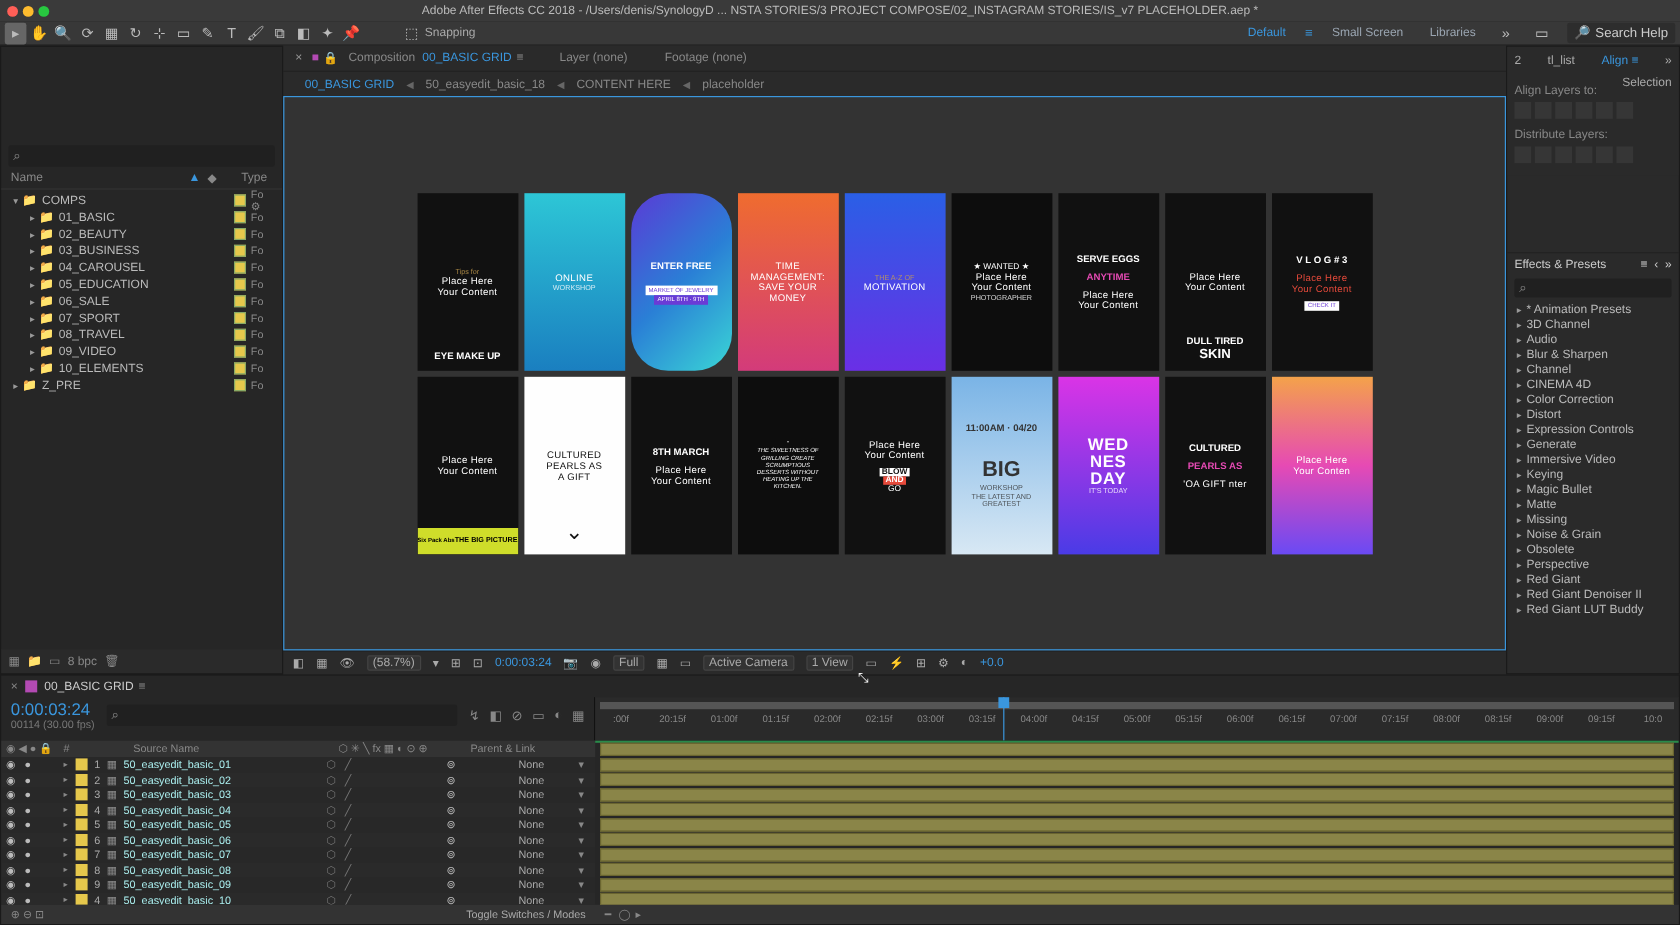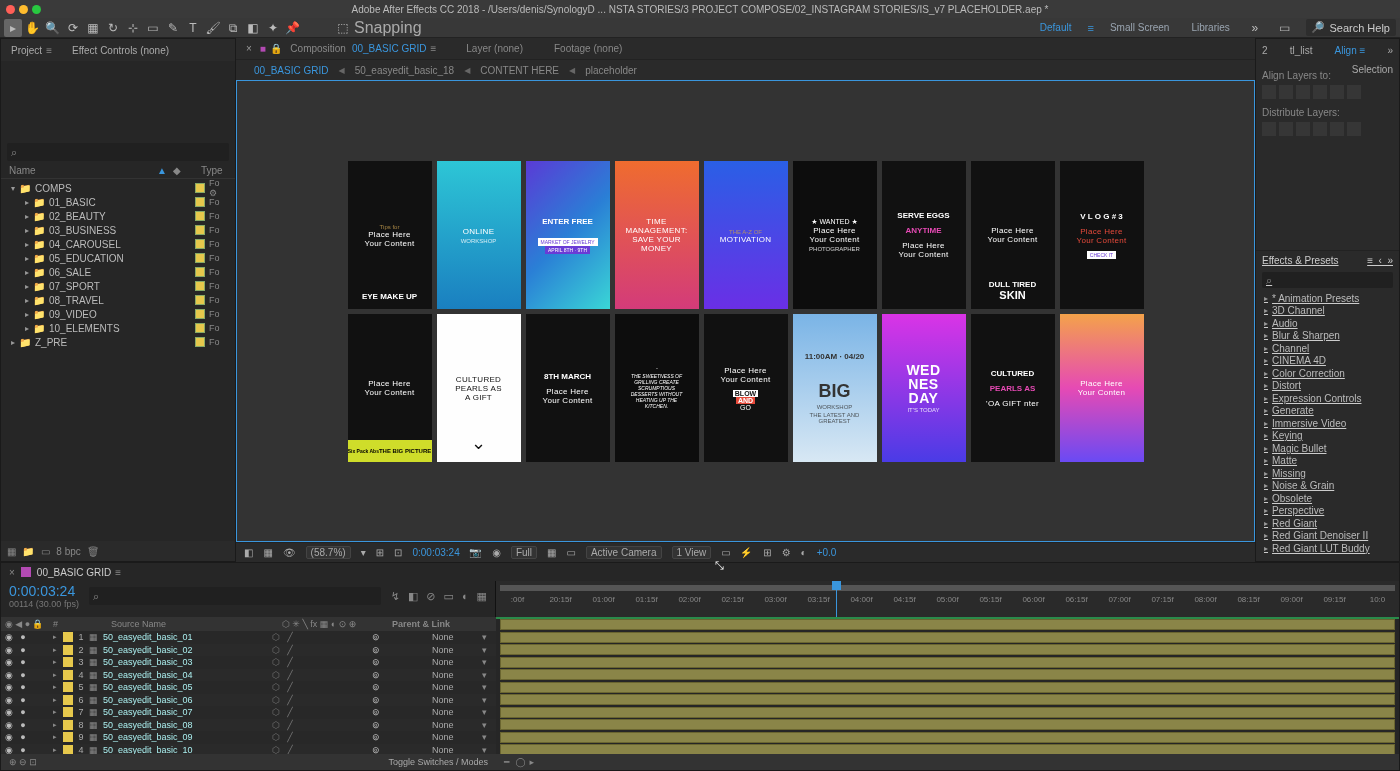--- a/index.html
+++ b/index.html
@@ -50,21 +50,21 @@
   .crumb.active { color: #3a96dd; }
   .crumb-sep { color: #666; font-size: 8px; }
   .viewer { flex: 1; background: #333333; position: relative; display: flex; align-items: flex-start; justify-content: center; padding-top: 80px; border: 1px solid #3a96dd; }
   .grid { display: grid; grid-template-columns: repeat(9, 84px); grid-template-rows: 148px 148px; gap: 5px; }
   .card { width: 84px; height: 148px; background: #111; color: #fff; display: flex; flex-direction: column; align-items: center; justify-content: center; text-align: center; font-size: 7px; padding: 4px; overflow: hidden; position: relative; }
   .card .big { font-size: 10px; font-weight: bold; letter-spacing: 0.5px; }
   .card .med { font-size: 8px; font-weight: bold; }
   .card .sub { font-size: 6px; opacity: 0.8; margin-top: 2px; }
   .card .yellow-band { position: absolute; bottom: 0; left: 0; right: 0; height: 22px; background: #cfdd2a; color: #000; display: flex; align-items: center; justify-content: center; font-size: 6px; font-weight: bold; }
   .card.c1-2 { background: linear-gradient(180deg,#2dc6d6,#1a7fc0); }
-  .card.c1-3 { background: linear-gradient(135deg,#5a3bd6,#2a7fd6,#3ad6d6); }
+  .card.c1-3 { background: linear-gradient(135deg,#5a3bd6,#2a7fd6,#3ad6d6); border-radius: 31px; }
   .card.c1-4 { background: linear-gradient(180deg,#ef6c2f,#d33b7a); }
   .card.c1-5 { background: linear-gradient(180deg,#2a5fe6,#6a2fe6); }
   .card.c1-6 { background: #0d0d0d; }
   .card.c1-8 { background: #111; color:#fff; }
   .card.c2-2 { background: #fefefe; color:#111; }
   .card.c2-4 { background: #0d0d0d; }
   .card.c2-5 { background: #111; }
   .card.c2-6 { background: linear-gradient(180deg,#7ab4e6,#d8e8f4); color:#333; }
   .card.c2-7 { background: linear-gradient(180deg,#da34e6,#4a3be6); }
   .card.c2-9 { background: linear-gradient(180deg,#f4a24a,#e64ab4,#6a4af4); }
@@ -75,21 +75,21 @@
   .dd { border: 1px solid #444; padding: 0 4px; border-radius: 2px; background:#333;}
   .blue-t { color:#3a96dd; }
   
   .right-col { width: 145px; display: flex; flex-direction: column; background: #2a2a2a; }
   .align-sec { padding: 4px 6px; background:#2a2a2a; }
   .align-hdr { display:flex; justify-content:space-between; font-size:10px; color:#aaa; padding:2px 0;}
   .align-hdr .active-t { color:#3a96dd;}
   .align-sub { font-size:10px; color:#888; margin-top:6px;}
   .icon-row { height: 16px; margin:4px 0; display:flex; gap:3px;}
   .icon-row span{ width:14px; height:14px; background:#363636; }
-  .ep-panel { margin-top: 104px; border-top:1px solid #222;text-decoration:underline;}
+  .ep-panel { margin-top: 64px; border-top:1px solid #222;}
   .ep-header { display:flex; align-items:center; padding:4px 6px; font-size:10px; justify-content:space-between;}
   .ep-search { height:16px; background:#202020; margin:2px 6px; border-radius:2px; display:flex; align-items:center; padding:0 4px; color:#888;}
   .ep-list { padding:2px 0;}
   .ep-item { display:flex; align-items:center; padding: 0 8px; height:12.5px; font-size:10px; color:#bbb; cursor:pointer;}
   .ep-item::before { content:"▸"; font-size:8px; color:#999; margin-right:4px;}
   
   .timeline { height: 209px; background:#262626; display:flex; flex-direction:column;}
   .tl-tabs { height:18px; display:flex; align-items:center; padding:0 8px; font-size:10px;}
   .tl-tabs .sq { width:10px; height:10px; background:#b34ab3; margin-right:6px;}
   .tl-top { display:flex; height:36px;}
@@ -101,21 +101,21 @@
   .ruler { position:absolute; top:14px; left:0; right:0; height:20px; display:flex; font-size:8px; color:#888;}
   .ruler span{ width:44px; text-align:center;}
   .cti { position:absolute; top:0; bottom:0; left:340px; width:1px; background:#3a96dd;}
   .cti::before { content:""; position:absolute; top:0; left:-4px; width:9px; height:9px; background:#3a96dd;}
   .tl-body { flex:1; display:flex; overflow:hidden;}
   .tl-left { width:495px; background:#2a2a2a;}
   .tl-hdr { display:flex; height:14px; font-size:9px; color:#888; background:#333; padding:0 4px; align-items:center;}
   .tl-hdr .sp { width:48px;}
   .tl-hdr .hash { width:18px;}
   .tl-hdr .src { flex:1; padding-left:40px;}
-  .tl-hdr .pal { width:100px;font-weight:bold;}
+  .tl-hdr .pal { width:100px;}
   .layer-row { display:flex; align-items:center; height:12.5px; font-size:9px; color:#bbb; padding:0 4px;}
   .layer-row:nth-child(odd){ background:#282828;}
   .layer-row .eye { width:48px; display:flex; gap:2px;}
   .layer-row .tri2 { width:10px; color:#888; font-size:7px;}
   .layer-row .lbl { width:10px; height:10px; background:#e6c84c;}
   .layer-row .num { width:16px; text-align:center; color:#aaa;}
   .layer-row .cicon { width:14px; color:#888;}
   .layer-row .nm { flex:1; color:#aee;}
   .layer-row .sw { width:100px; display:flex; gap:2px; color:#777;}
   .layer-row .pd { width:60px;}
@@ -150,42 +150,38 @@
   <span class="tool">▭</span>
   <span class="tool">✎</span>
   <span class="tool">T</span>
   <span class="tool">🖌</span>
   <span class="tool">⧉</span>
   <span class="tool">◧</span>
   <span class="tool">✦</span>
   <span class="tool">📌</span>
   <span style="width:30px"></span>
   <span class="tool">⬚</span>
-  <span style="font-size:16px;color:#aaa">Snapping</span>
+  <span style="font-size:10px;color:#aaa">Snapping</span>
   <div class="toolbar-right">
     <span class="ws-label active">Default</span>
       <span style="color:#3a96dd">≡</span>
     <span class="ws-label">Small Screen</span>
     <span class="ws-label">Libraries</span>
     <span class="tool">»</span>
     <span class="tool">▭</span>
     <div class="search-help">
       <span>🔎</span>
       <span>Search Help</span>
     </div>
   </div>
 </div>
 
 <div class="main">
 
   <div class="left-col panel">
-    <div class="left-tabs">
-      <span class="proj-tab"><span>Project</span><span class="tab-eq">≡</span></span>
-      <span>Effect Controls (none)</span>
-    </div>
     <div class="proj-body">
       <div class="proj-spacer"></div>
       <div class="proj-search">⌕</div>
       <div class="proj-header">
         <span class="col-name">Name</span>
         <span style="color:#3a96dd;margin-right:6px">▲</span>
         <span class="col-tag">◆</span>
         <span class="col-type">Type</span>
       </div>
       <div class="proj-tree" id="proj-tree">

